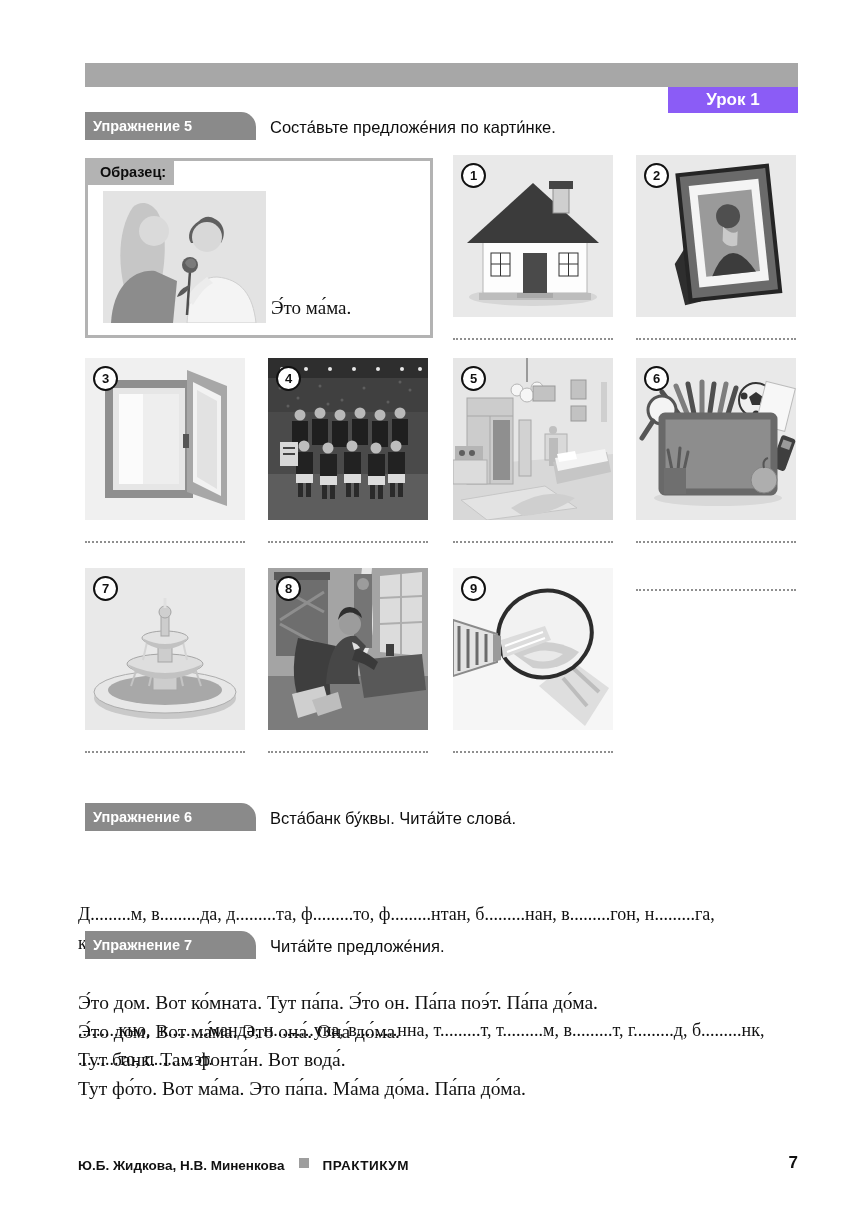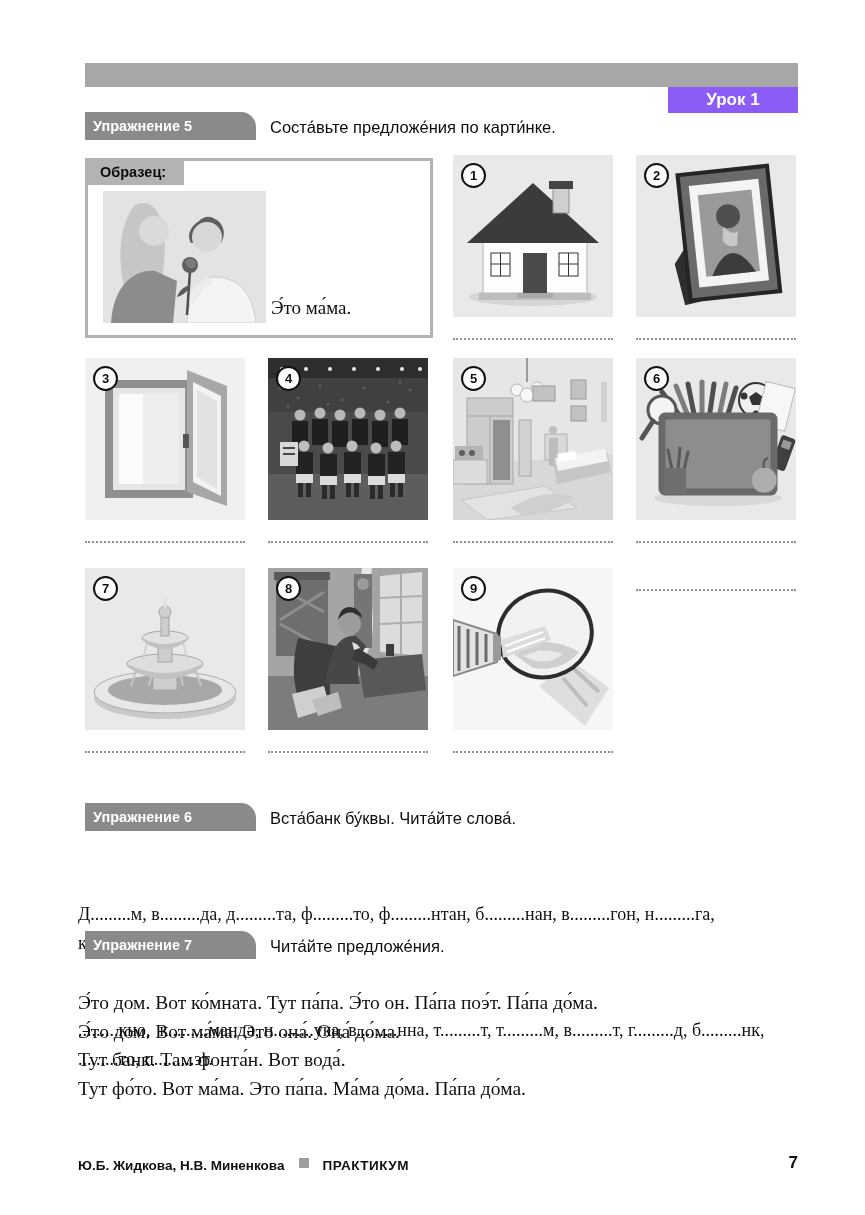--- a/index.html
+++ b/index.html
@@ -11,21 +11,21 @@
       color:#fff;font-weight:bold;font-size:17px;display:flex;align-items:center;justify-content:center}
 
   .ex-tab{position:absolute;left:85px;width:171px;height:28px;background:#8a8a8a;
       border-top-right-radius:15px;color:#fff;font-weight:bold;font-size:14.5px;
       display:flex;align-items:center;padding-left:8px;box-sizing:border-box}
   .ex-instruction{position:absolute;left:270px;font-weight:normal;font-size:16.5px;color:#0d0d0d}
 
   .sample-box{position:absolute;left:85px;top:158px;width:342px;height:174px;
       border:3px solid #b3b3b3;background:#fff}
   .sample-label{position:absolute;left:0;top:0;background:#b3b3b3;color:#0d0d0d;
-      font-weight:bold;font-size:14.5px;padding:3px 18px 5px 12px}
+      font-weight:bold;font-size:14.5px;padding:3px 8px 5px 12px}
   .sample-photo{position:absolute;left:15px;top:30px;width:163px;height:132px;background:#e3e3e3}
   .sample-photo svg{display:block;width:163px;height:132px}
   .sample-caption{position:absolute;left:183px;top:136px;font-family:"Liberation Serif",serif;font-size:19px}
 
   .cell{position:absolute;width:160px}
   .cell-img{position:relative;width:160px;height:162px;background:#e9e9e9;overflow:hidden}
   .cell-img svg{display:block;width:160px;height:162px}
   .badge{position:absolute;left:8px;top:8px;width:25px;height:25px;border-radius:50%;
       background:#fff;border:2px solid #111;display:flex;align-items:center;justify-content:center;
       font-weight:bold;font-size:13px;color:#111;box-sizing:border-box;z-index:2}

